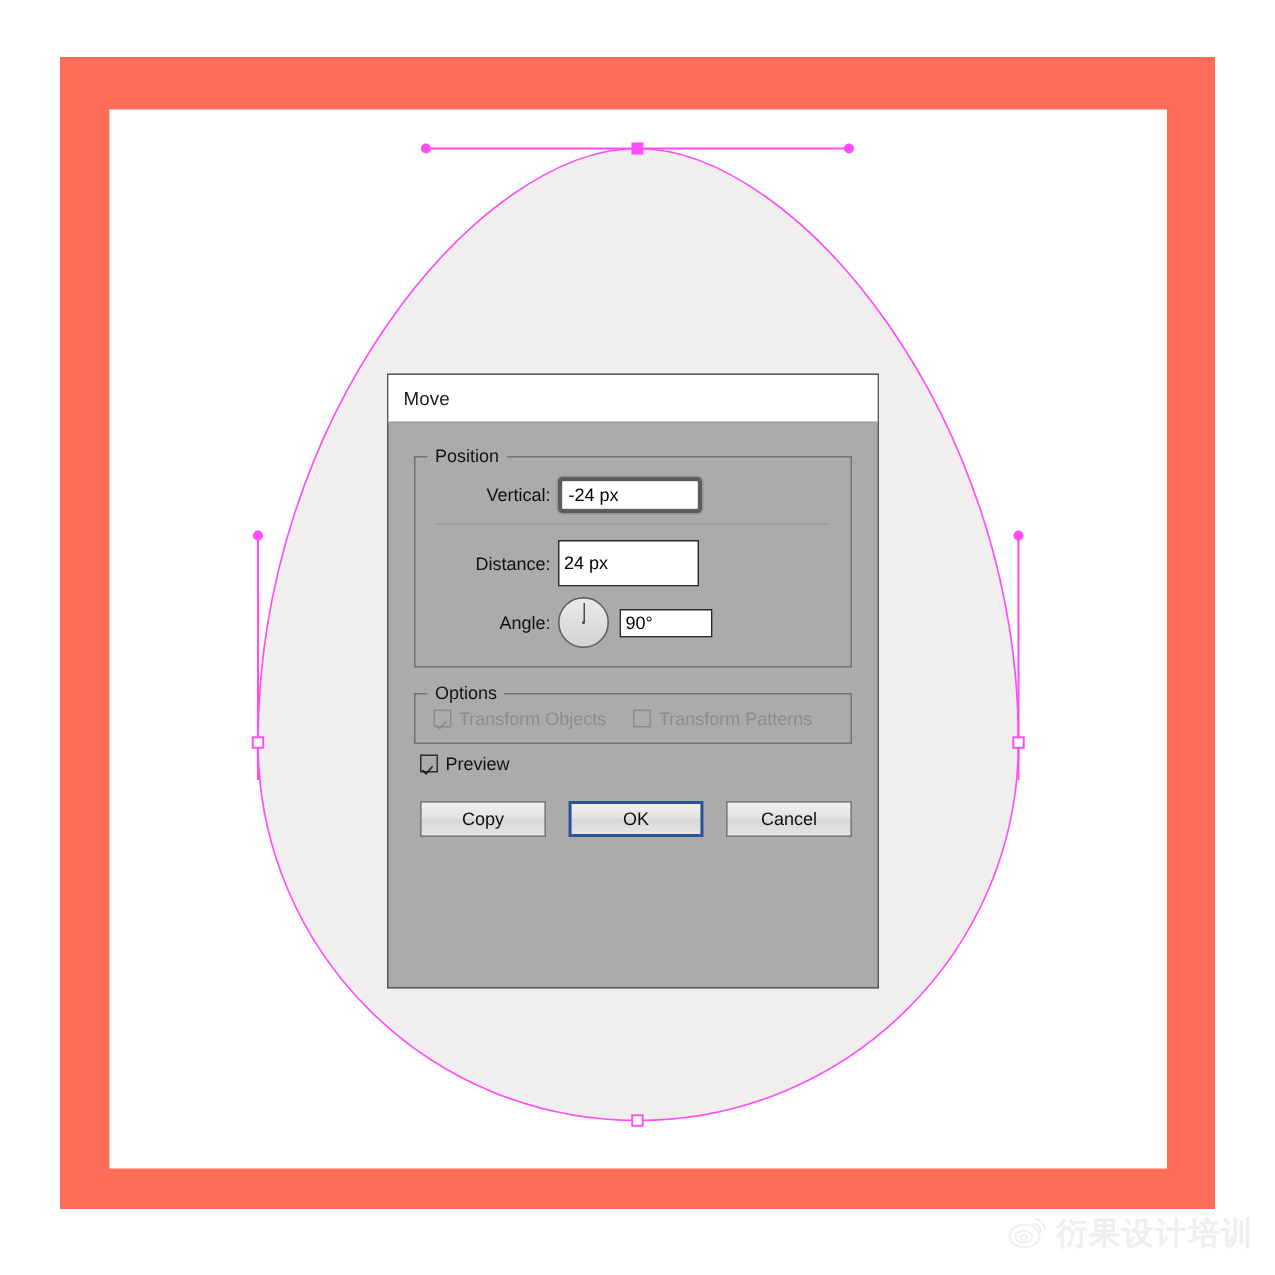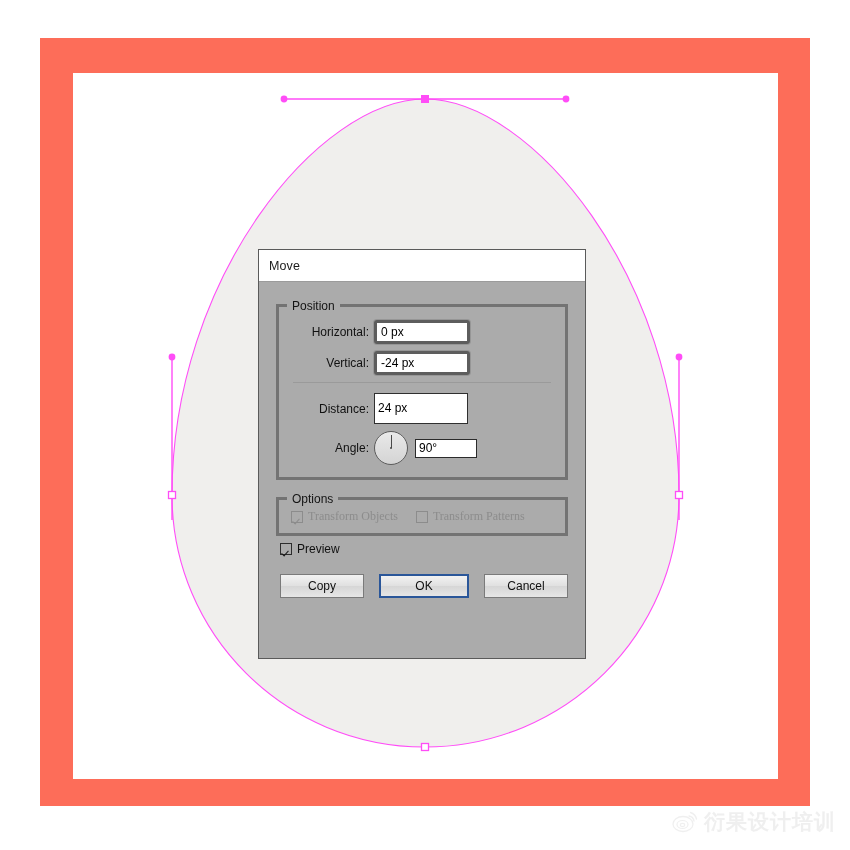--- a/index.html
+++ b/index.html
@@ -79,21 +79,21 @@
   .dialog-body {
     position: relative;
     padding: 12px 17px 0 17px;
     box-sizing: border-box;
     height: calc(100% - 32px);
   }
 
   
   .groupbox {
     position: relative;
-    border: 3px solid #737373;
+    border: 1px solid #737373;
     margin-top: 10px;
     padding: 13px 12px 12px 12px;
     box-sizing: border-box;
   }
   .groupbox > .legend {
     position: absolute;
     top: -8px;
     left: 8px;
     background: #ababab;
     padding: 0 5px;
@@ -192,21 +192,20 @@
     margin-top: -1px;
     background: #4a4a4a;
     border-radius: 50%;
   }
 
   
   .cb-row {
     display: flex;
     align-items: center;
     gap: 18px;
-    font-family: Liberation Serif, serif;
   }
   .cb {
     display: inline-flex;
     align-items: center;
     gap: 5px;
     font-size: 12px;
   }
   .cb .box {
     width: 12px;
     height: 12px;
@@ -320,26 +319,20 @@
 
     <div class="dialog-titlebar">
       <span class="dialog-title">Move</span>
     </div>
 
     <div class="dialog-body">
 
       <div class="groupbox position-group">
         <span class="legend">Position</span>
 
-        <div class="field-row">
-          <span class="field-label">Horizontal:</span>
-          <span class="input-focus-wrap">
-            <span class="txt">0 px</span>
-          </span>
-        </div>
 
         <div class="field-row">
           <span class="field-label">Vertical:</span>
           <span class="input-focus-wrap">
             <span class="txt">-24 px</span>
           </span>
         </div>
 
         <div class="divider-line"></div>
 

